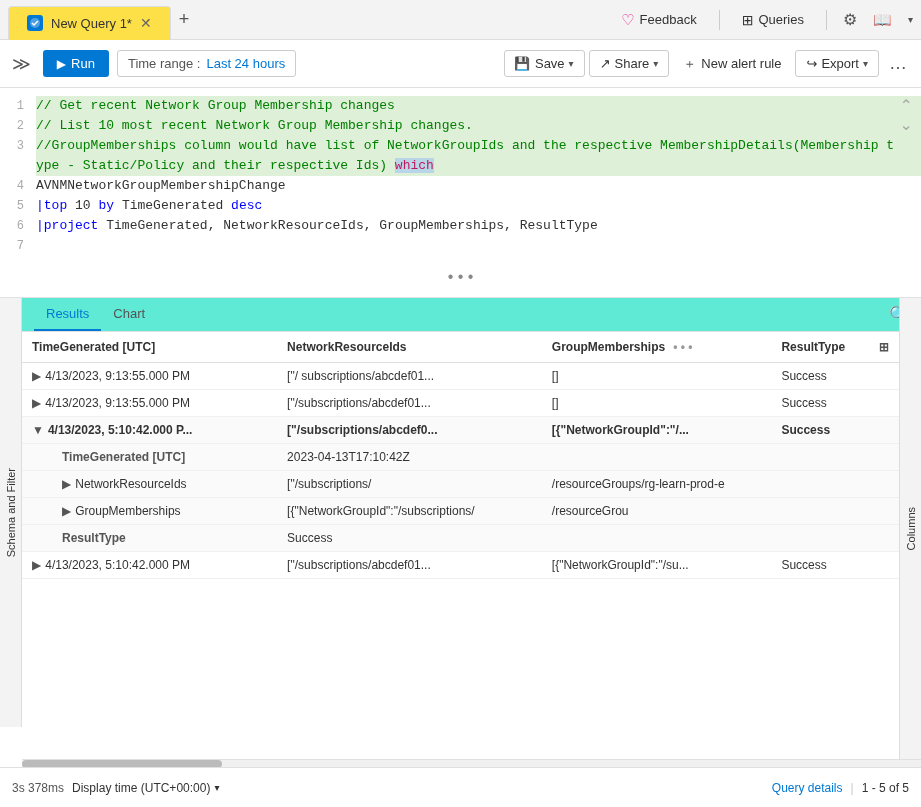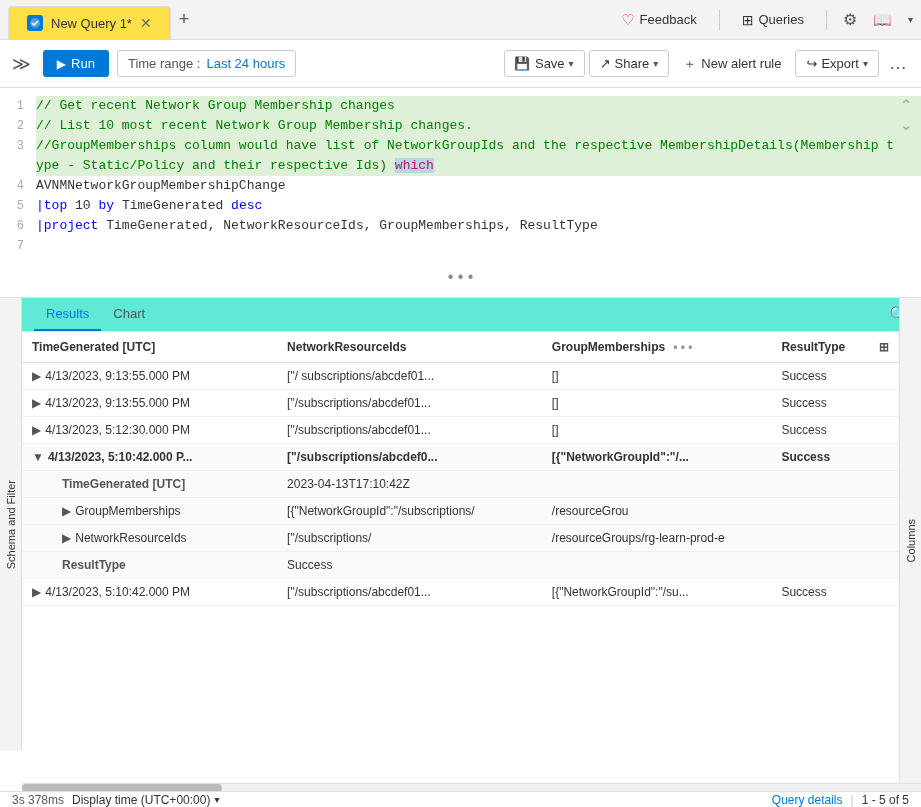--- a/index.html
+++ b/index.html
@@ -58,21 +58,21 @@
     thead th .col-header { display: flex; align-items: center; gap: 4px; }
     tbody tr { border-bottom: 1px solid #f0f0f0; margin-top: 40px; }
     tbody tr.expanded-row { background: #fafafa; }
     td { padding: 6px 10px; vertical-align: top; }
     .expand-btn { color: #555; cursor: pointer; font-size: 12px; margin-right: 4px; }
     .sub-row td { background: #fafafa; font-size: 12px; }
     .sub-row .sub-label { color: #333; padding-left: 30px; font-weight: 500; }
     .sub-row .sub-value { color: #333; }
 
     
-    .status-bar { display: flex; align-items: center; border-top: 1px solid #e0e0e0; background: #fff; padding: 4px 12px; font-size: 12px; color: #555; gap: 8px; height: 16px; flex-shrink: 0; }
+    .status-bar { display: flex; align-items: center; border-top: 1px solid #e0e0e0; background: #fff; padding: 4px 12px; font-size: 12px; color: #555; gap: 8px; height: 40px; flex-shrink: 0; }
     .status-bar .query-details { margin-left: auto; color: #0078d4; cursor: pointer; }
     .status-bar .page-info { color: #333; }
 
     
     .scrollbar-area { height: 8px; background: #f0f0f0; border-top: 1px solid #e0e0e0; }
     .scrollbar-thumb { height: 8px; width: 200px; background: #bbb; border-radius: 4px; }
     .col-dots { color: #999; font-size: 12px; margin-left: 4px; }
   </style>
 </head>
 <body>
@@ -228,51 +228,45 @@
             <td>Success</td>
           </tr>
 
           <tr>
             <td><span class="expand-btn">▶</span>4/13/2023, 9:13:55.000 PM</td>
             <td>["/subscriptions/abcdef01...</td>
             <td>[]</td>
             <td>Success</td>
           </tr>
 
-          <tr>
-            <td><span class="expand-btn">▶</span>4/13/2023, 5:12:30.000 PM</td>
-            <td>["/subscriptions/abcdef01...</td>
-            <td>[]</td>
-            <td>Success</td>
-          </tr>
 
           <tr class="expanded-row">
             <td><span class="expand-btn">▼</span><strong>4/13/2023, 5:10:42.000 P...</strong></td>
             <td><strong>["/subscriptions/abcdef0...</strong></td>
             <td><strong>[{"NetworkGroupId":"/...</strong></td>
             <td><strong>Success</strong></td>
           </tr>
 
           <tr class="sub-row">
             <td colspan="1" class="sub-label" style="padding-left:40px; color:#555; font-weight:600;">TimeGenerated [UTC]</td>
             <td colspan="3" class="sub-value">2023-04-13T17:10:42Z</td>
+          </tr>
+          <tr class="sub-row">
+            <td class="sub-label" style="padding-left:40px;">
+              <span class="expand-btn">▶</span>NetworkResourceIds
+            </td>
+            <td class="sub-value">["/subscriptions/</td>
+            <td colspan="2">/resourceGroups/rg-learn-prod-e</td>
           </tr>
           <tr class="sub-row">
             <td class="sub-label" style="padding-left:40px;">
               <span class="expand-btn">▶</span>GroupMemberships
             </td>
             <td class="sub-value">[{"NetworkGroupId":"/subscriptions/</td>
             <td colspan="2">/resourceGrou</td>
-          </tr>
-          <tr class="sub-row">
-            <td class="sub-label" style="padding-left:40px;">
-              <span class="expand-btn">▶</span>NetworkResourceIds
-            </td>
-            <td class="sub-value">["/subscriptions/</td>
-            <td colspan="2">/resourceGroups/rg-learn-prod-e</td>
           </tr>
           <tr class="sub-row">
             <td class="sub-label" style="padding-left:40px; color:#555; font-weight:600;">ResultType</td>
             <td colspan="3" class="sub-value">Success</td>
           </tr>
 
           <tr>
             <td><span class="expand-btn">▶</span>4/13/2023, 5:10:42.000 PM</td>
             <td>["/subscriptions/abcdef01...</td>
             <td>[{"NetworkGroupId":"/su...</td>

